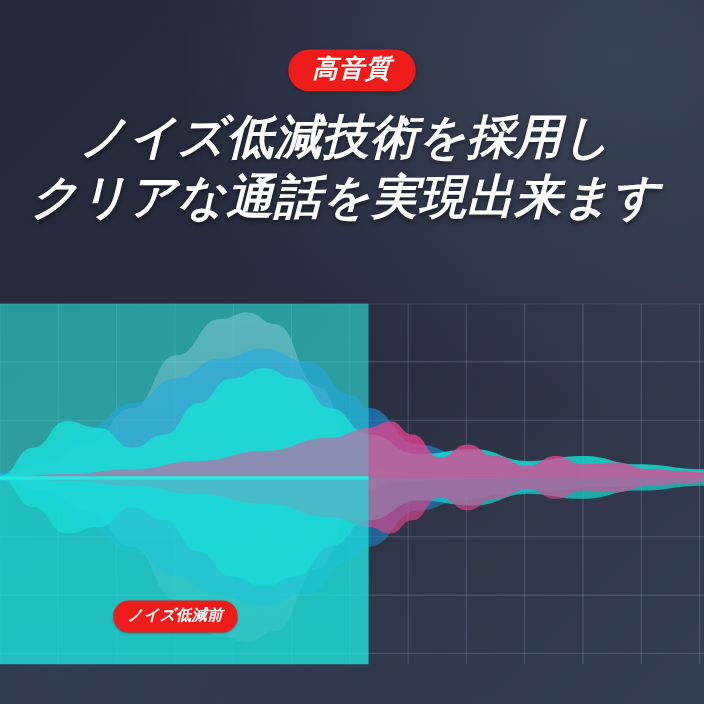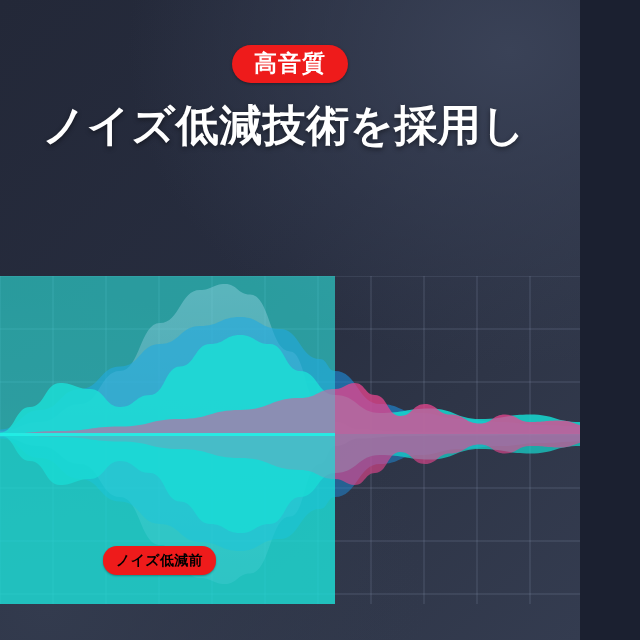--- a/index.html
+++ b/index.html
@@ -1,26 +1,27 @@
 <!DOCTYPE html>
 <html><head>
 <meta charset="utf-8">
 <style>
   html,body{margin:0;padding:0;background:#1b2030;}
   body{
     font-family:"DejaVu Sans","Liberation Sans",sans-serif;
   }
   #stage{
     position:relative;
-    width:580px;height:640px;
+    width:640px;height:640px;
     overflow:hidden;
     background:
       radial-gradient(120% 90% at 88% 8%, #3a4257 0%, rgba(58,66,87,0) 55%),
       radial-gradient(120% 90% at 8% 95%, #333b4e 0%, rgba(51,59,78,0) 55%),
       linear-gradient(135deg,#232838 0%,#272d3f 45%,#2e3547 70%,#343c50 100%);
+    font-style: italic;
   }
 
   
   .badge{
     position:absolute;left:50%;transform:translateX(-50%);
     top:45px;
     background:#ee1b1b;
     color:#ffffff;
     border-radius:20px;
     padding:5px 22px 7px;
@@ -47,21 +48,21 @@
   #chart{
     position:absolute;left:0;top:276px;
     width:640px;height:328px;
   }
   #chart svg{display:block;width:640px;height:328px;}
 
   
   .tag{
     position:absolute;
     background:#ee1b1b;
-    color:#000000;
+    color:#ffffff;
     border-radius:14px;
     font-size:14px;
     font-weight:bold;
     line-height:1;
     padding:7px 13px 8px;
     white-space:nowrap;
     letter-spacing:0.3px;
     box-shadow:0 1px 2px rgba(0,0,0,.3);
   }
   #tag-before{left:103px;top:546px;}
@@ -69,20 +70,21 @@
 </style>
 </head>
 <body>
 
 <div id="stage">
 
   <div class="badge">高音質</div>
 
   <div class="headline">
     <span class="ln">ノイズ低減技術を採用し</span>
+    <span class="ln">クリアな通話を実現出来ます</span>
   </div>
 
   <div id="chart">
     <svg id="wave-svg" viewBox="0 0 640 328" preserveAspectRatio="none">
       <defs>
         <linearGradient id="gPale" x1="0" y1="0" x2="0" y2="1">
           <stop offset="0%" stop-color="#c3cce2"></stop>
           <stop offset="100%" stop-color="#9aa6c4"></stop>
         </linearGradient>
       </defs>

